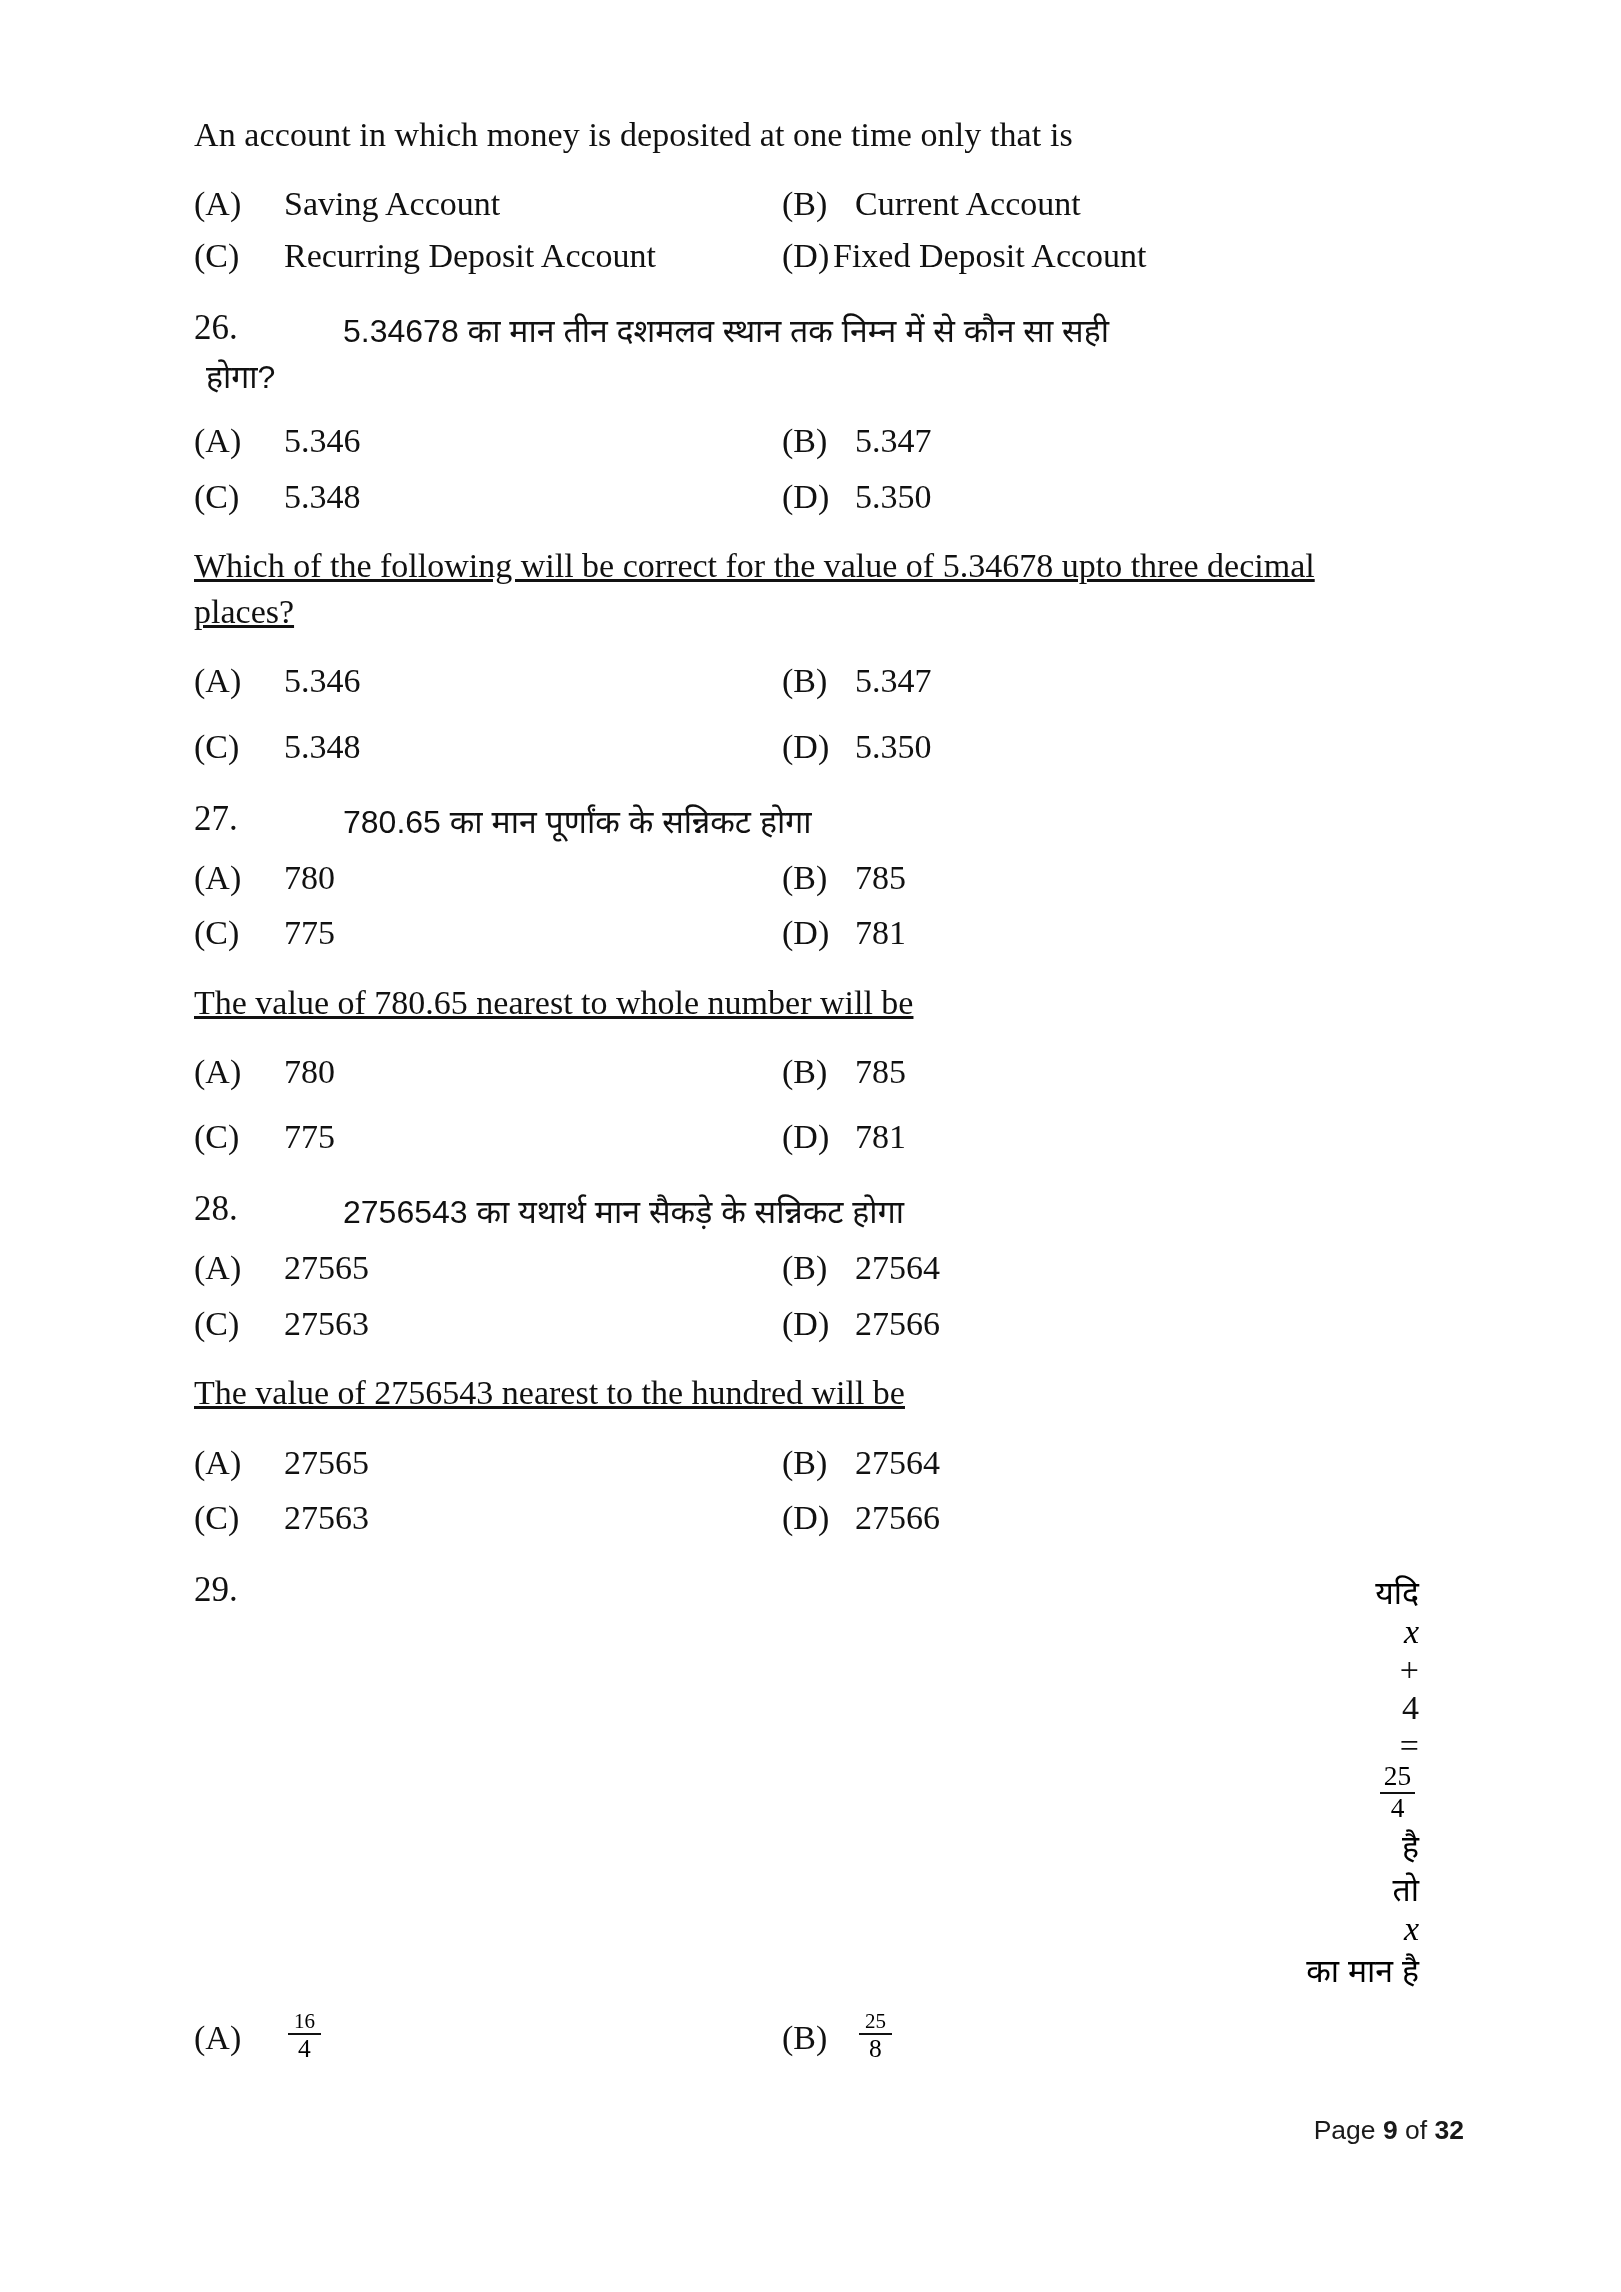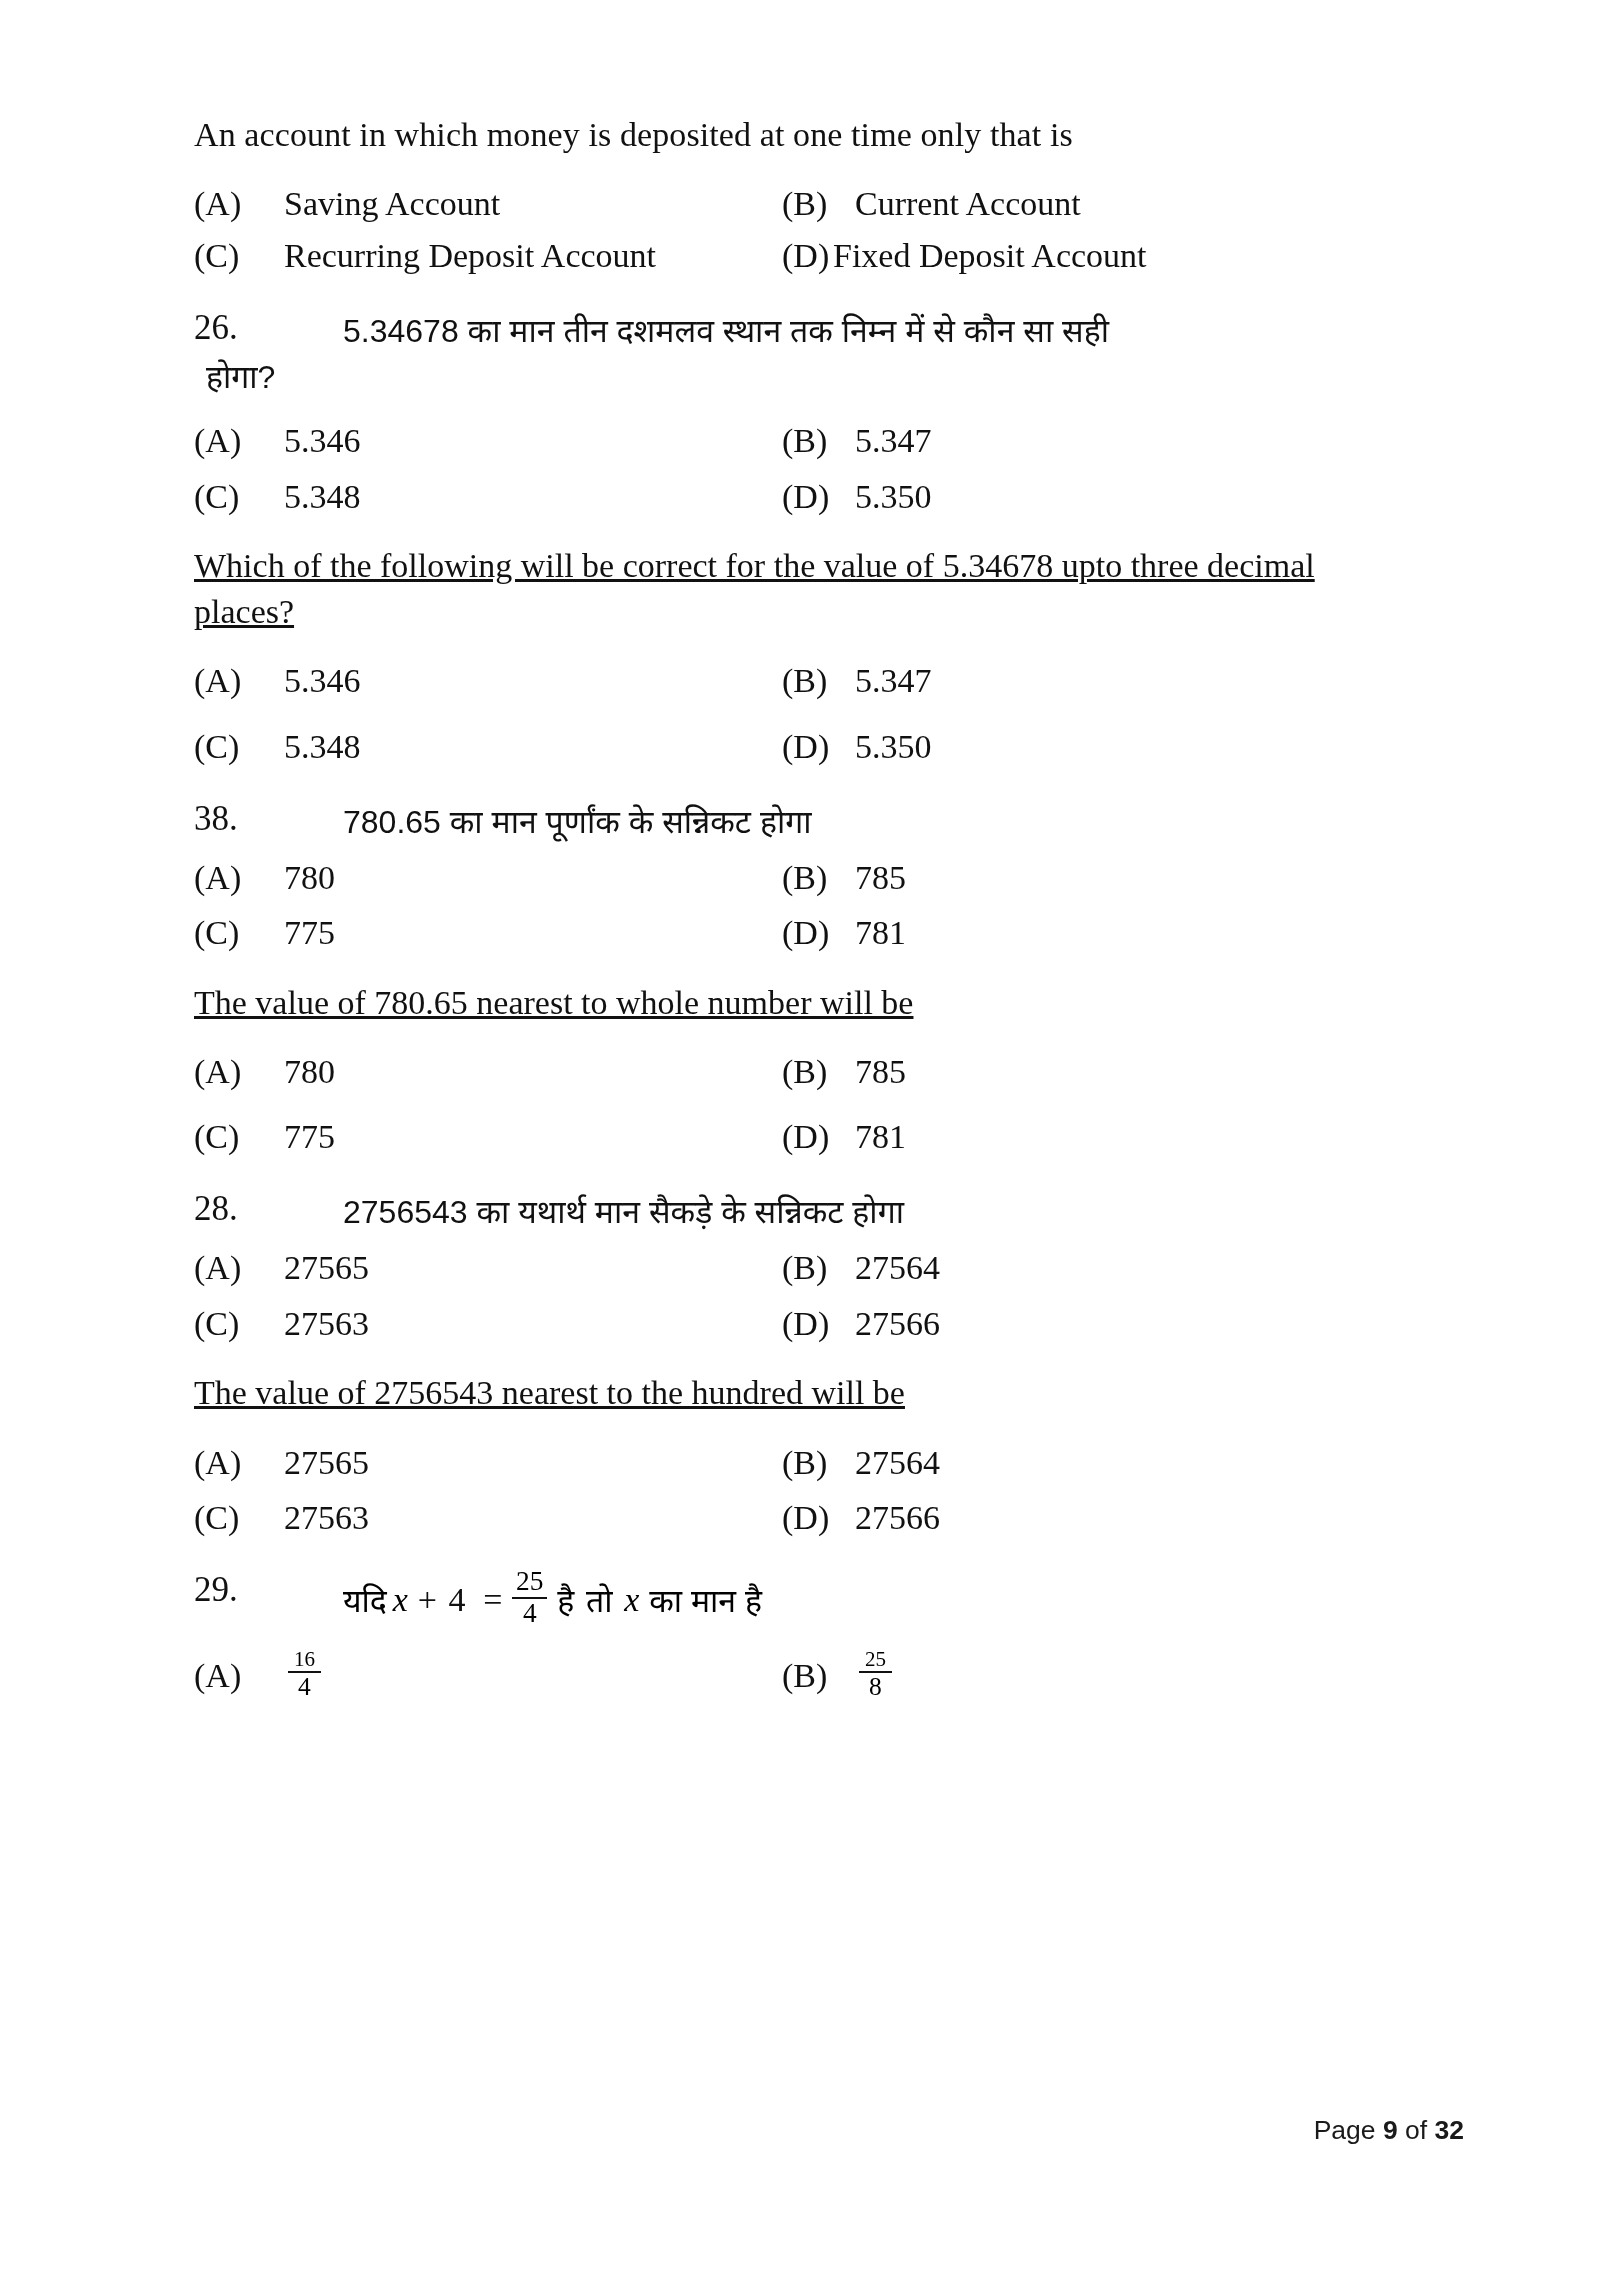--- a/index.html
+++ b/index.html
@@ -261,21 +261,21 @@
         <div class="opt opt-d">
           <span class="opt-tag w-narrow">(D)</span>
           <span class="opt-text">5.350</span>
         </div>
       </div>
     </div>
 
     <div class="sp-34"></div>
 
     <div class="qrow">
-      <div class="qnum">38.</div>
+      <div class="qnum">27.</div>
       <div class="qbody">
         <div class="q-hi q-hi-line" style="text-indent:55px">780.65 का मान पूर्णांक के सन्निकट होगा</div>
       </div>
     </div>
 
     <div class="sp-14"></div>
 
     <div class="opts">
       <div class="optrow">
         <div class="opt opt-a">
@@ -393,21 +393,21 @@
           <span class="opt-text">27566</span>
         </div>
       </div>
     </div>
 
     <div class="sp-34"></div>
 
     <div class="qrow">
       <div class="qnum">29.</div>
       <div class="qbody" style="padding-left:55px">
-        <div style="display:flex; align-items:center;">
+        <div style="display:flex; align-items:flex-end;flex-direction:column;">
           <span class="inline-hi">यदि</span>
           <span class="mathvar" style="margin-left:5.9px">x</span>
           <span class="opt-text" style="margin-left:9.8px">+</span>
           <span class="opt-text" style="margin-left:11.8px">4</span>
           <span class="opt-text" style="margin-left:17.6px">=</span>
           <span class="frac frac-big" style="margin-left:9.8px">
             <span class="num">25</span>
             <span class="bar"></span>
             <span class="den">4</span>
           </span>

